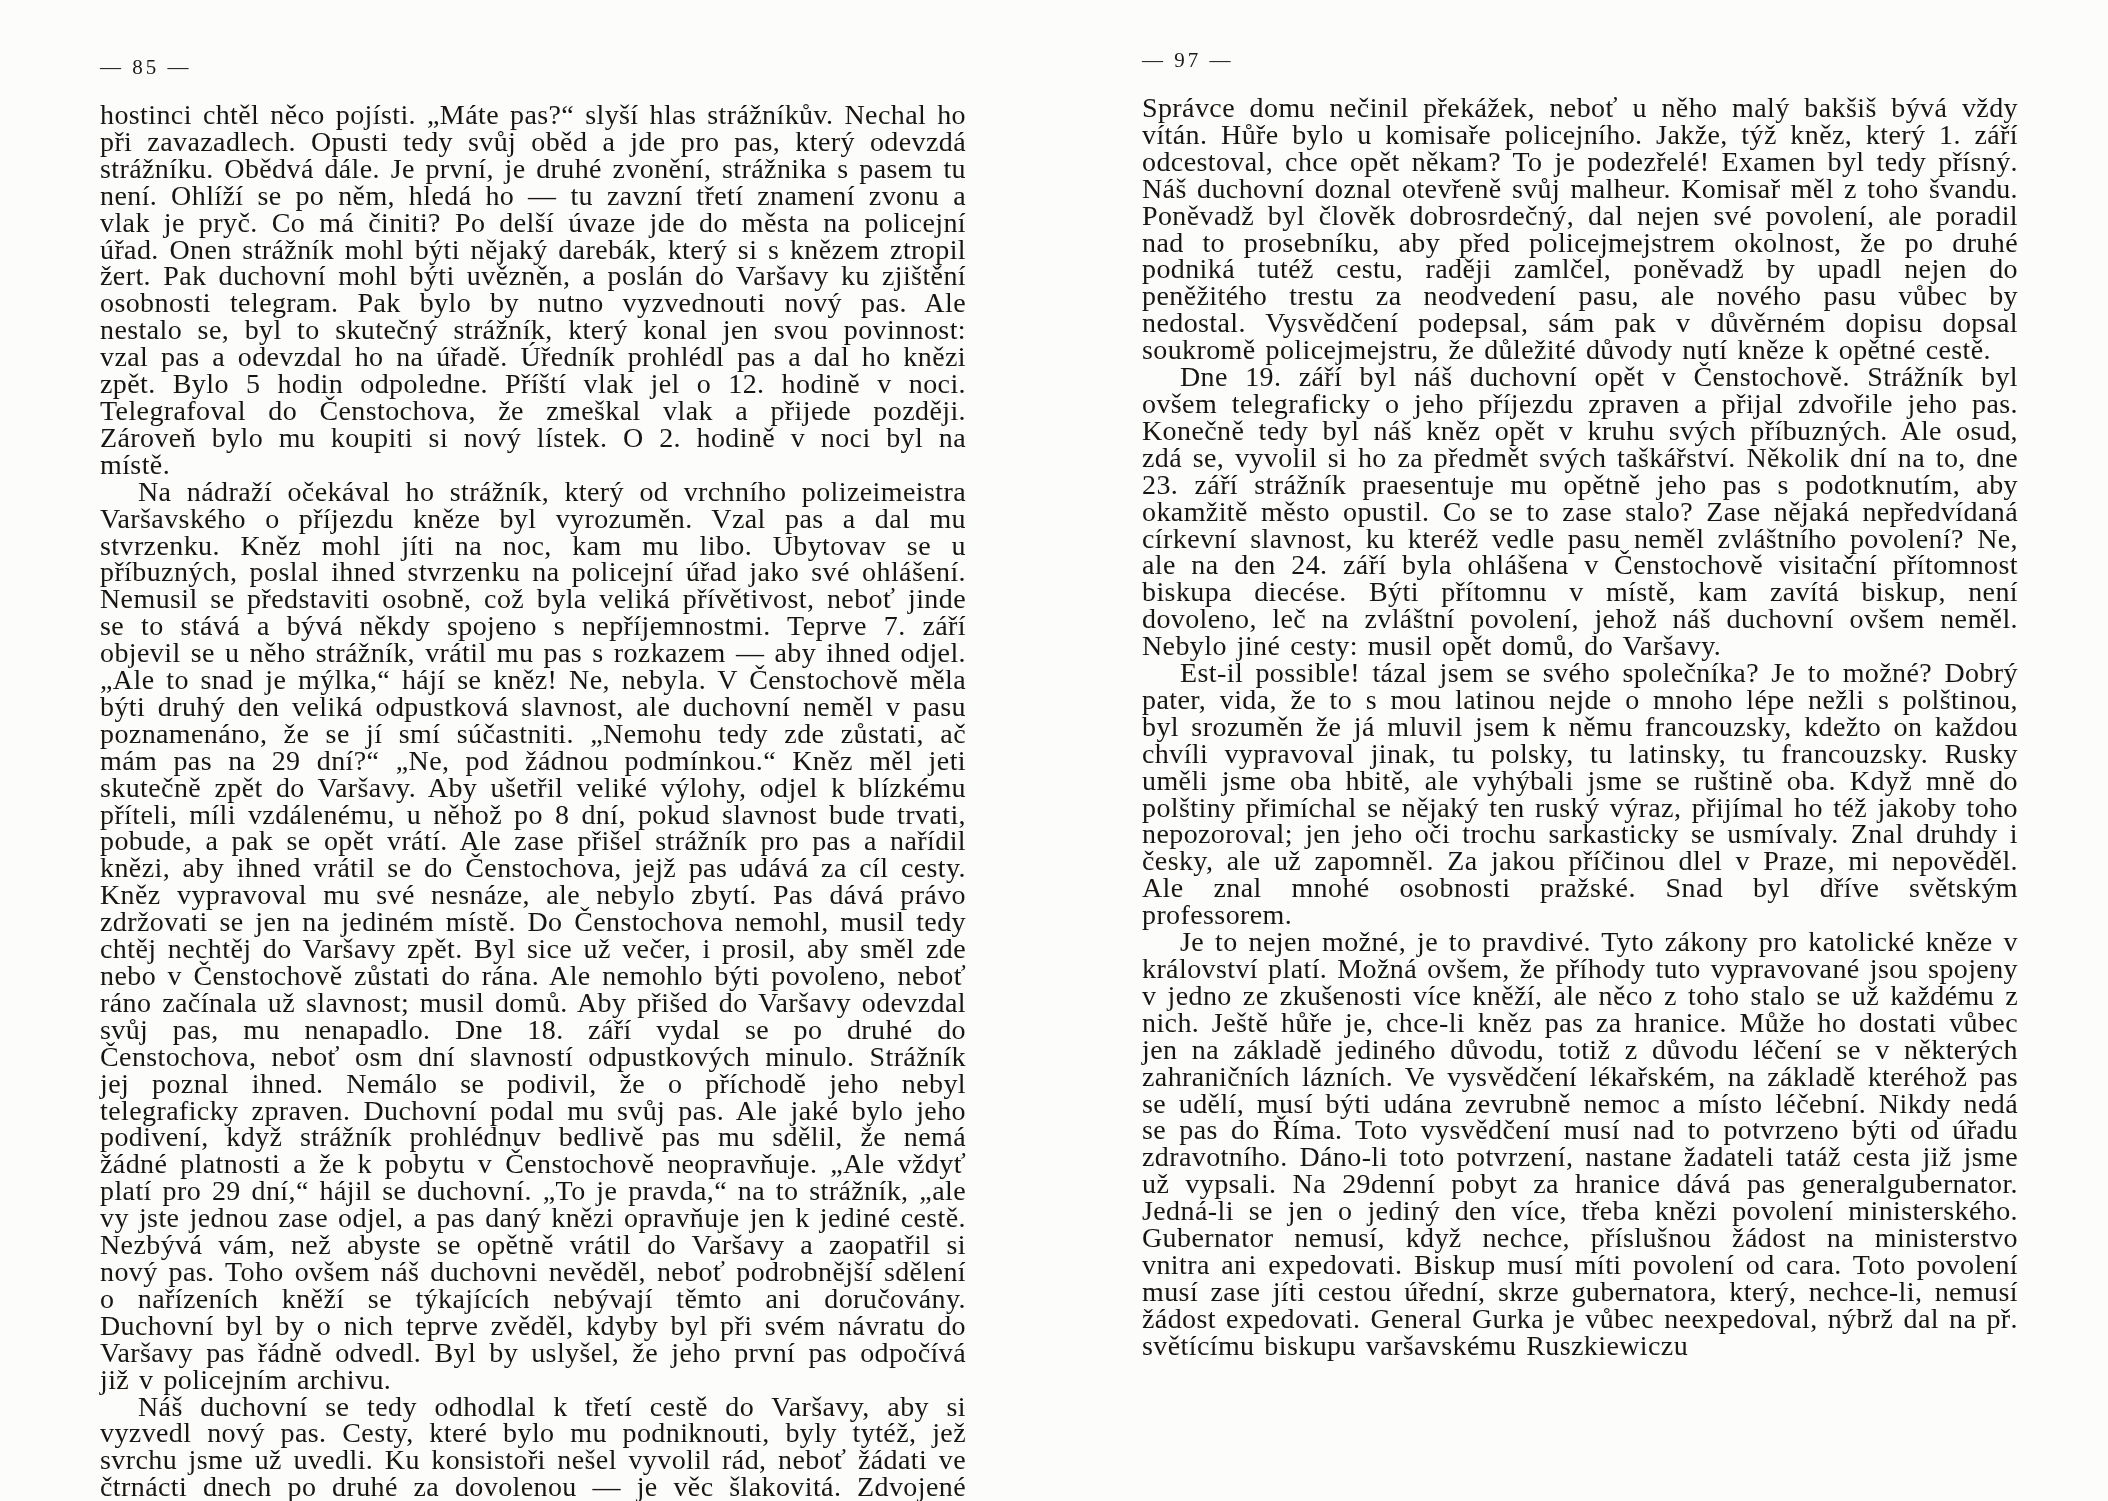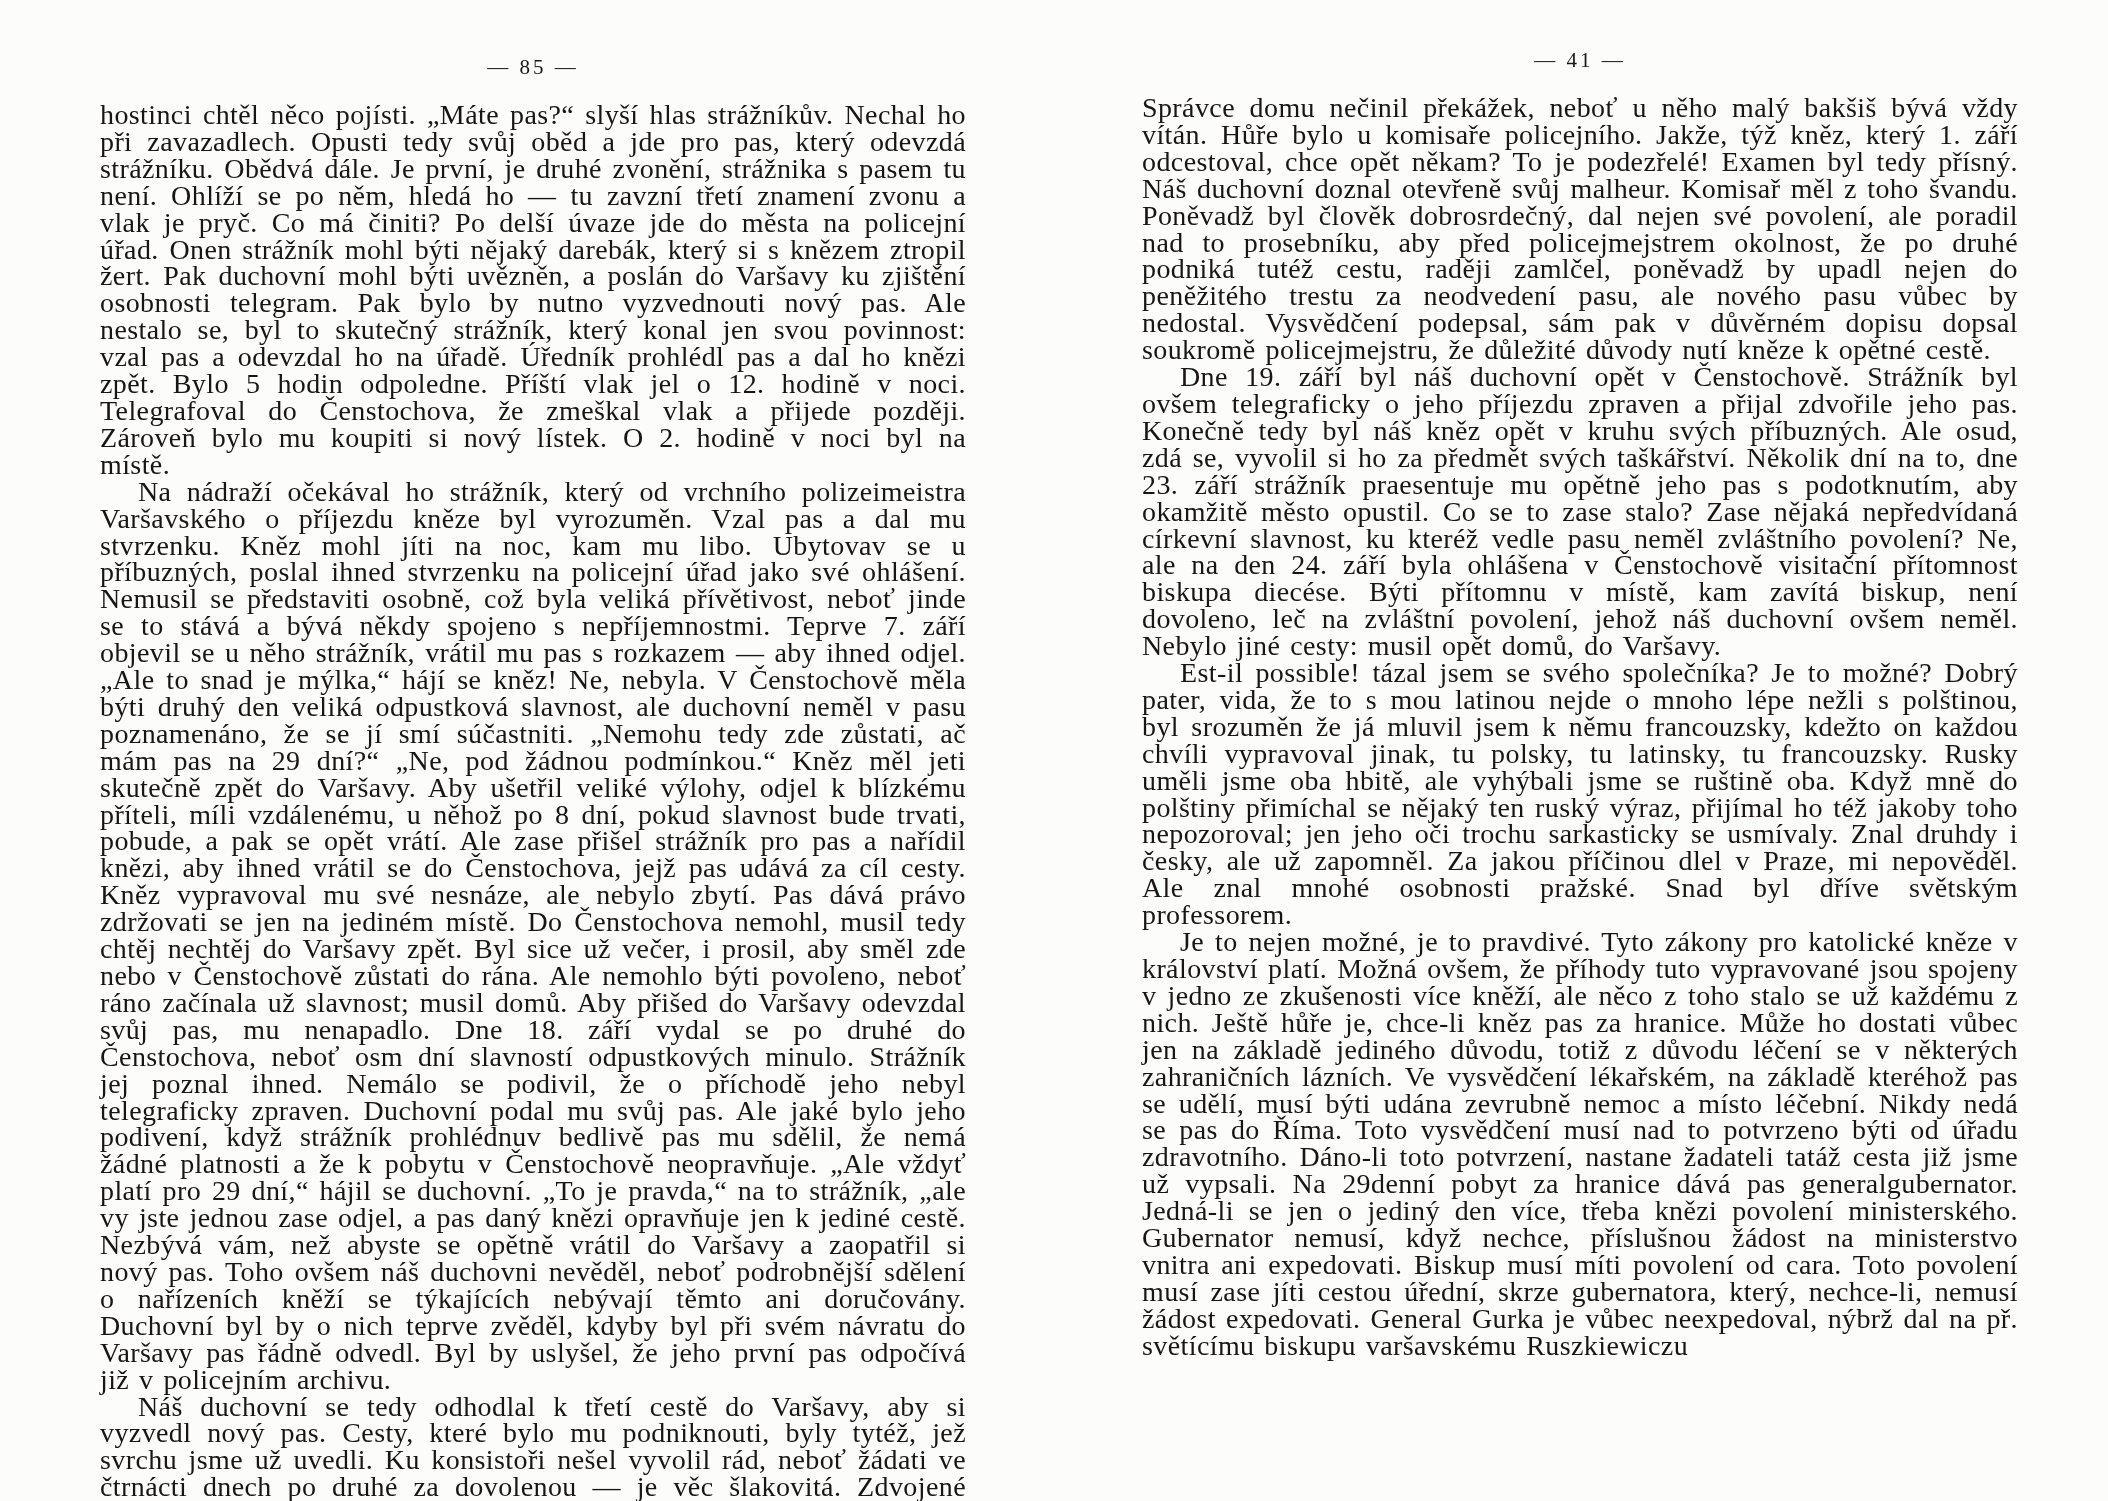--- a/index.html
+++ b/index.html
@@ -24,21 +24,21 @@
     left: 100px;
     top: 55px;
     width: 866px;
   }
   .page.right {
     left: 1142px;
     top: 48px;
     width: 876px;
   }
   .page-number {
-    text-align: center;
+    text-align: left;
     font-size: 21px;
     letter-spacing: 3px;
     margin-bottom: 22px;
     color: #1b1815;
   }
   .text-block {
     font-size: 28px;
     line-height: 26.9px;
     text-align: justify;
     letter-spacing: 0.4px;
@@ -59,21 +59,21 @@
   <section class="page left">
     <div class="page-number">— 85 —</div>
     <div class="text-block">
       <p class="para">hostinci chtěl něco pojísti. „Máte pas?“ slyší hlas strážníkův. Nechal ho při zavazadlech. Opusti tedy svůj oběd a jde pro pas, který odevzdá strážníku. Obědvá dále. Je první, je druhé zvonění, strážnika s pasem tu není. Ohlíží se po něm, hledá ho — tu zavzní třetí znamení zvonu a vlak je pryč. Co má činiti? Po delší úvaze jde do města na policejní úřad. Onen strážník mohl býti nějaký darebák, který si s knězem ztropil žert. Pak duchovní mohl býti uvězněn, a poslán do Varšavy ku zjištění osobnosti telegram. Pak bylo by nutno vyzvednouti nový pas. Ale nestalo se, byl to skutečný strážník, který konal jen svou povinnost: vzal pas a odevzdal ho na úřadě. Úředník prohlédl pas a dal ho knězi zpět. Bylo 5 hodin odpoledne. Příští vlak jel o 12. hodině v noci. Telegrafoval do Čenstochova, že zmeškal vlak a přijede později. Zároveň bylo mu koupiti si nový lístek. O 2. hodině v noci byl na místě.</p>
       <p class="para indent">Na nádraží očekával ho strážník, který od vrchního polizeimeistra Varšavského o příjezdu kněze byl vyrozuměn. Vzal pas a dal mu stvrzenku. Kněz mohl jíti na noc, kam mu libo. Ubytovav se u příbuzných, poslal ihned stvrzenku na policejní úřad jako své ohlášení. Nemusil se představiti osobně, což byla veliká přívětivost, neboť jinde se to stává a bývá někdy spojeno s nepříjemnostmi. Teprve 7. září objevil se u něho strážník, vrátil mu pas s rozkazem — aby ihned odjel. „Ale to snad je mýlka,“ hájí se kněz! Ne, nebyla. V Čenstochově měla býti druhý den veliká odpustková slavnost, ale duchovní neměl v pasu poznamenáno, že se jí smí súčastniti. „Nemohu tedy zde zůstati, ač mám pas na 29 dní?“ „Ne, pod žádnou podmínkou.“ Kněz měl jeti skutečně zpět do Varšavy. Aby ušetřil veliké výlohy, odjel k blízkému příteli, míli vzdálenému, u něhož po 8 dní, pokud slavnost bude trvati, pobude, a pak se opět vrátí. Ale zase přišel strážník pro pas a nařídil knězi, aby ihned vrátil se do Čenstochova, jejž pas udává za cíl cesty. Kněz vypravoval mu své nesnáze, ale nebylo zbytí. Pas dává právo zdržovati se jen na jediném místě. Do Čenstochova nemohl, musil tedy chtěj nechtěj do Varšavy zpět. Byl sice už večer, i prosil, aby směl zde nebo v Čenstochově zůstati do rána. Ale nemohlo býti povoleno, neboť ráno začínala už slavnost; musil domů. Aby přišed do Varšavy odevzdal svůj pas, mu nenapadlo. Dne 18. září vydal se po druhé do Čenstochova, neboť osm dní slavností odpustkových minulo. Strážník jej poznal ihned. Nemálo se podivil, že o příchodě jeho nebyl telegraficky zpraven. Duchovní podal mu svůj pas. Ale jaké bylo jeho podivení, když strážník prohlédnuv bedlivě pas mu sdělil, že nemá žádné platnosti a že k pobytu v Čenstochově neopravňuje. „Ale vždyť platí pro 29 dní,“ hájil se duchovní. „To je pravda,“ na to strážník, „ale vy jste jednou zase odjel, a pas daný knězi opravňuje jen k jediné cestě. Nezbývá vám, než abyste se opětně vrátil do Varšavy a zaopatřil si nový pas. Toho ovšem náš duchovni nevěděl, neboť podrobnější sdělení o nařízeních kněží se týkajících nebývají těmto ani doručovány. Duchovní byl by o nich teprve zvěděl, kdyby byl při svém návratu do Varšavy pas řádně odvedl. Byl by uslyšel, že jeho první pas odpočívá již v policejním archivu.</p>
       <p class="para indent">Náš duchovní se tedy odhodlal k třetí cestě do Varšavy, aby si vyzvedl nový pas. Cesty, které bylo mu podniknouti, byly tytéž, jež svrchu jsme už uvedli. Ku konsistoři nešel vyvolil rád, neboť žádati ve čtrnácti dnech po druhé za dovolenou — je věc šlakovitá. Zdvojené prosby pomohly, povolení dáno.</p>
     </div>
   </section>
 
   <section class="page right">
-    <div class="page-number">— 41 —</div>
+    <div class="page-number">— 97 —</div>
     <div class="text-block">
       <p class="para">Správce domu nečinil překážek, neboť u něho malý bakšiš bývá vždy vítán. Hůře bylo u komisaře policejního. Jakže, týž kněz, který 1. září odcestoval, chce opět někam? To je podezřelé! Examen byl tedy přísný. Náš duchovní doznal otevřeně svůj malheur. Komisař měl z toho švandu. Poněvadž byl člověk dobrosrdečný, dal nejen své povolení, ale poradil nad to prosebníku, aby před policejmejstrem okolnost, že po druhé podniká tutéž cestu, raději zamlčel, poněvadž by upadl nejen do peněžitého trestu za neodvedení pasu, ale nového pasu vůbec by nedostal. Vysvědčení podepsal, sám pak v důvěrném dopisu dopsal soukromě policejmejstru, že důležité důvody nutí kněze k opětné cestě.</p>
       <p class="para indent">Dne 19. září byl náš duchovní opět v Čenstochově. Strážník byl ovšem telegraficky o jeho příjezdu zpraven a přijal zdvořile jeho pas. Konečně tedy byl náš kněz opět v kruhu svých příbuzných. Ale osud, zdá se, vyvolil si ho za předmět svých taškářství. Několik dní na to, dne 23. září strážník praesentuje mu opětně jeho pas s podotknutím, aby okamžitě město opustil. Co se to zase stalo? Zase nějaká nepředvídaná církevní slavnost, ku kteréž vedle pasu neměl zvláštního povolení? Ne, ale na den 24. září byla ohlášena v Čenstochově visitační přítomnost biskupa diecése. Býti přítomnu v místě, kam zavítá biskup, není dovoleno, leč na zvláštní povolení, jehož náš duchovní ovšem neměl. Nebylo jiné cesty: musil opět domů, do Varšavy.</p>
       <p class="para indent">Est-il possible! tázal jsem se svého společníka? Je to možné? Dobrý pater, vida, že to s mou latinou nejde o mnoho lépe nežli s polštinou, byl srozuměn že já mluvil jsem k němu francouzsky, kdežto on každou chvíli vypravoval jinak, tu polsky, tu latinsky, tu francouzsky. Rusky uměli jsme oba hbitě, ale vyhýbali jsme se ruštině oba. Když mně do polštiny přimíchal se nějaký ten ruský výraz, přijímal ho též jakoby toho nepozoroval; jen jeho oči trochu sarkasticky se usmívaly. Znal druhdy i česky, ale už zapomněl. Za jakou příčinou dlel v Praze, mi nepověděl. Ale znal mnohé osobnosti pražské. Snad byl dříve světským professorem.</p>
       <p class="para indent">Je to nejen možné, je to pravdivé. Tyto zákony pro katolické kněze v království platí. Možná ovšem, že příhody tuto vypravované jsou spojeny v jedno ze zkušenosti více kněží, ale něco z toho stalo se už každému z nich. Ještě hůře je, chce-li kněz pas za hranice. Může ho dostati vůbec jen na základě jediného důvodu, totiž z důvodu léčení se v některých zahraničních lázních. Ve vysvědčení lékařském, na základě kteréhož pas se udělí, musí býti udána zevrubně nemoc a místo léčební. Nikdy nedá se pas do Říma. Toto vysvědčení musí nad to potvrzeno býti od úřadu zdravotního. Dáno-li toto potvrzení, nastane žadateli tatáž cesta již jsme už vypsali. Na 29denní pobyt za hranice dává pas generalgubernator. Jedná-li se jen o jediný den více, třeba knězi povolení ministerského. Gubernator nemusí, když nechce, příslušnou žádost na ministerstvo vnitra ani expedovati. Biskup musí míti povolení od cara. Toto povolení musí zase jíti cestou úřední, skrze gubernatora, který, nechce-li, nemusí žádost expedovati. General Gurka je vůbec neexpedoval, nýbrž dal na př. světícímu biskupu varšavskému Ruszkiewiczu</p>
     </div>
   </section>
 
 </div>
 

